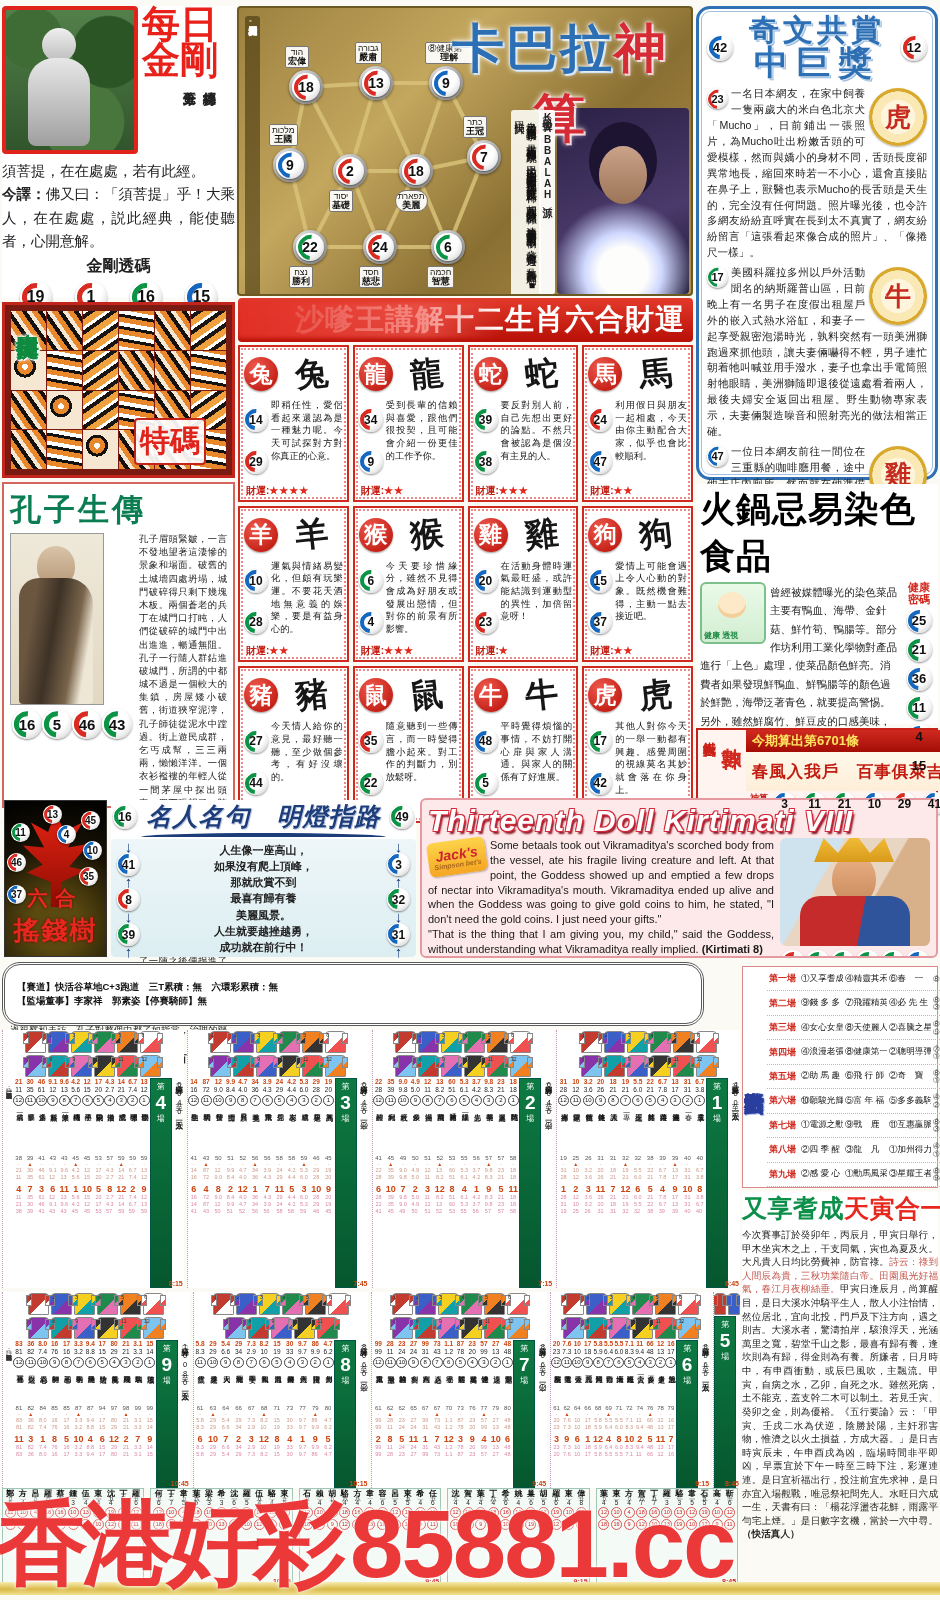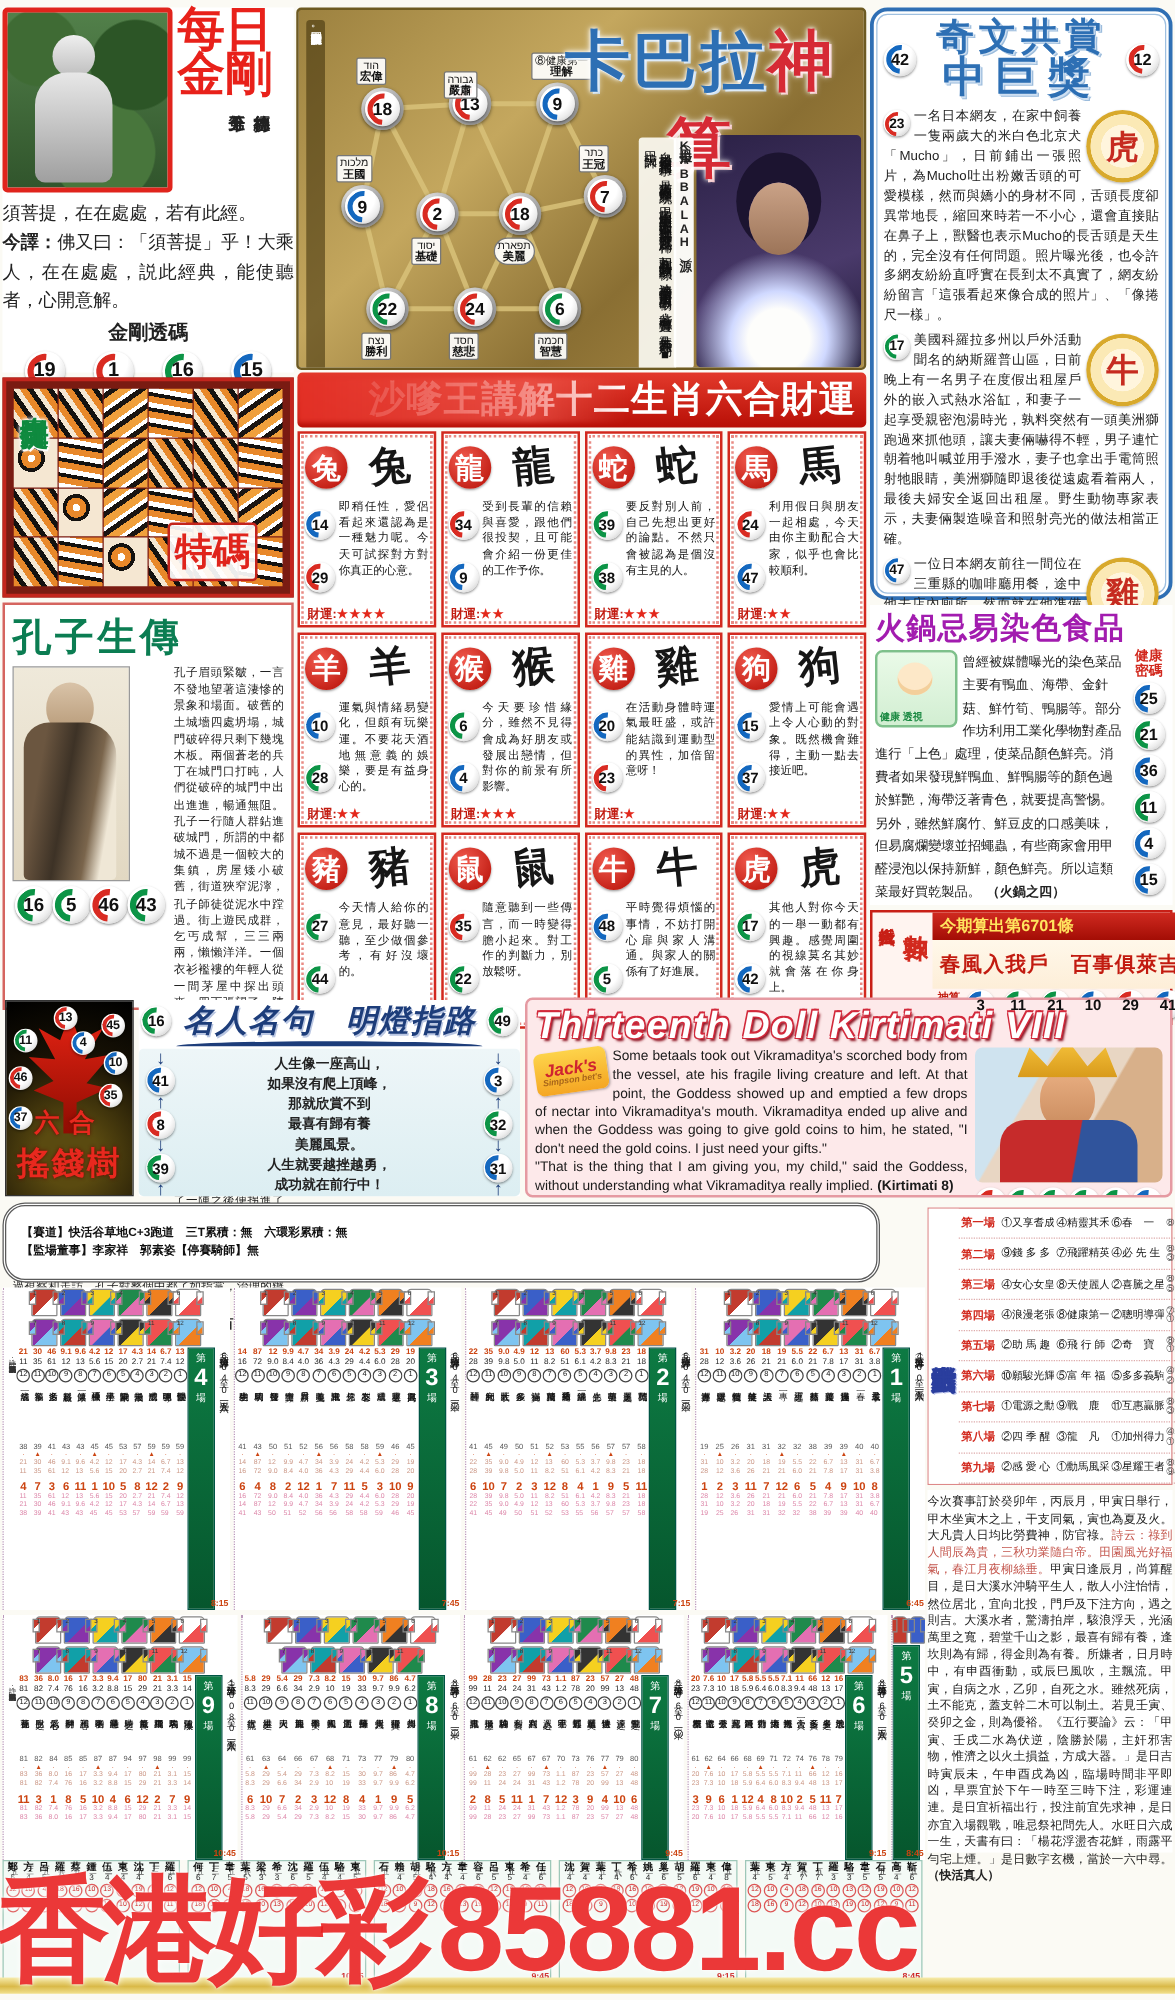--- a/index.html
+++ b/index.html
@@ -106,21 +106,21 @@
   .zbadge{width:34px;height:34px;border-radius:50%;background:radial-gradient(circle at 35% 30%,#f0594d,#b50d04);color:#fff;
       display:flex;align-items:center;justify-content:center;font-size:23px;font-weight:900;font-family:"Liberation Serif",serif;flex:none;box-shadow:0 1px 2px rgba(0,0,0,.4);}
   .zart{flex:1;text-align:center;font-size:33px;font-weight:900;color:#161616;font-family:"Liberation Serif",serif;transform:rotate(-6deg);line-height:1;}
   .zmain{display:flex;gap:3px;flex:1;margin-top:3px;}
   .zballs{display:flex;flex-direction:column;justify-content:space-around;align-items:center;flex:none;}
   .ztext{font-size:9.2px;line-height:1.38;text-align:justify;color:#151515;}
   .zstars{flex:none;font-size:10px;font-weight:900;color:#c21b10;padding:1px 0 0 2px;}
   .zstars .st{color:#e3281b;letter-spacing:1px;}
   
   #sec-hotpot{left:696px;top:484px;width:242px;height:240px;background:#fff;padding:2px 4px;}
-  #hp-title{font-size:24px;font-weight:900;color:#a21caf;letter-spacing:1px;font-family:"Liberation Serif",serif;}
+  #hp-title{font-size:35px;font-weight:900;color:#000000;letter-spacing:1px;font-family:"Liberation Serif",serif;}
   #hp-wrap{display:flex;gap:4px;margin-top:2px;}
   #hp-left{flex:1;}
   #hp-mascot{float:left;width:62px;height:58px;margin:0 4px 2px 0;border:2px solid #7ec08b;border-radius:6px;position:relative;background:linear-gradient(#eafae8,#d2eed2);}
   #hp-mascot:before{content:"";position:absolute;left:16px;top:8px;width:28px;height:26px;border-radius:50%;background:#fde8c8;box-shadow:inset 0 -4px 0 #f3cf9b;}
   #hp-mascot:after{content:"健康 透視";position:absolute;left:2px;bottom:1px;font-size:8px;color:#1c8a43;font-weight:bold;}
   #hp-body{font-size:10.6px;line-height:1.45;text-align:justify;}
   #hp-footer{text-align:right;font-size:10.5px;font-weight:900;}
   #hp-side{width:30px;flex:none;display:flex;flex-direction:column;align-items:center;gap:3px;}
   #hp-codelbl{font-size:11px;font-weight:900;color:#d2291e;line-height:1.05;text-align:center;}
   
@@ -313,21 +313,21 @@
             <b>18</b>
           </span></div>
         <div class="kblabel" style="left: 26px; top: 38px;">
           <div class="heb">הוד</div>
           <div class="chi">宏偉</div>
         </div>
         <div class="kbnode" style="left: 100px; top: 58px;"><span class="ball r" style="height: 28px; width: 28px; font-size: 14px;">
             <i style="border-width: 4px;"></i>
             <b>13</b>
           </span></div>
-        <div class="kblabel" style="left: 96px; top: 49px;">
+        <div class="kblabel" style="left: 96px; top: 34px;">
           <div class="heb">גבורה</div>
           <div class="chi">嚴肅</div>
         </div>
         <div class="kbnode" style="left: 170px; top: 58px;"><span class="ball bl" style="height: 28px; width: 28px; font-size: 14px;">
             <i style="border-width: 4px;"></i>
             <b>9</b>
           </span></div>
         <div class="kblabel" style="left: 166px; top: 34px;">
           <div class="heb">⑧健康第一</div>
           <div class="chi">理解</div>
@@ -2569,20 +2569,23 @@
           <span class="tip-race">第九場</span>
           <span class="tip-a">②感 愛 心</span>
           <span class="tip-b">①勳馬風采</span>
           <span class="tip-c">③星耀王者</span>
           <span class="tip-d">⑧和氣生財<br>⑨心 之 行</span>
         </div>
       </div>
   </div>
 
   <div class="sec" id="sec-tianyin">
+    <div id="ty-title">
+      <span class="g">又享耆成</span><span class="r">天寅合一</span>
+    </div>
     <div id="ty-body">
       <span>今次賽事訂於癸卯年，丙辰月，甲寅日舉行，甲木坐寅木之上，干支同氣，寅也為夏及火。大凡貴人日均比勞費神，防官祿。</span><span class="poem">詩云：祿到人間辰為貴，三秋功業隨白帝。田園風光好福氣，春江月夜柳絲垂。</span><span>甲寅日逢辰月，尚算醒目，是日大溪水沖騎平生人，散人小注怡情，然位居北，宜向北投，門戶及下注方向，遇之則吉。大溪水者，驚濤拍岸，駭浪浮天，光涵萬里之寬，碧堂千山之影，最喜有歸有養，逢坎則為有歸，得金則為有養。所嫌者，日月時中，有申酉衝動，或辰巳風吹，主飄流。甲寅，自病之水，乙卯，自死之水。雖然死病，土不能克，蓋支幹二木可以制土。若見壬寅、癸卯之金，則為優裕。《五行要論》云：「甲寅、壬戌二水為伏逆，陰勝於陽，主奸邪害物，惟濟之以火土損益，方成大器。」是日吉時寅辰未，午申酉戌為凶，臨場時間非平即凶，早票宜於下午一時至三時下注，彩運連連。是日宜祈福出行，投注前宜先求神，是日亦宜入場觀戰，唯忌祭祀問先人。水旺日六成一生，天書有曰：「楊花浮盪杏花鮮，雨露平勻宅上煙。」是日數字玄機，當於一六中尋。</span><span id="ty-credit">（快活真人）</span>
     </div>
   </div>
 
   <div class="sec" id="sec-bottomsheet">
       <div class="bs-group">
         <div class="bs-col">
           <span class="bs-num">一五</span>
           <span class="bs-name">鄭</span>

